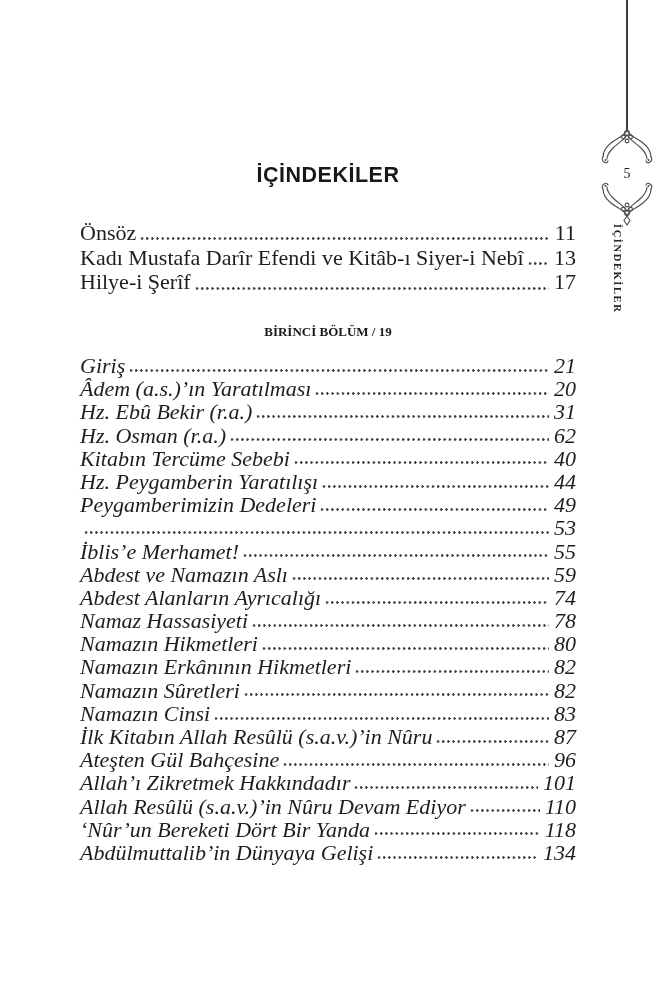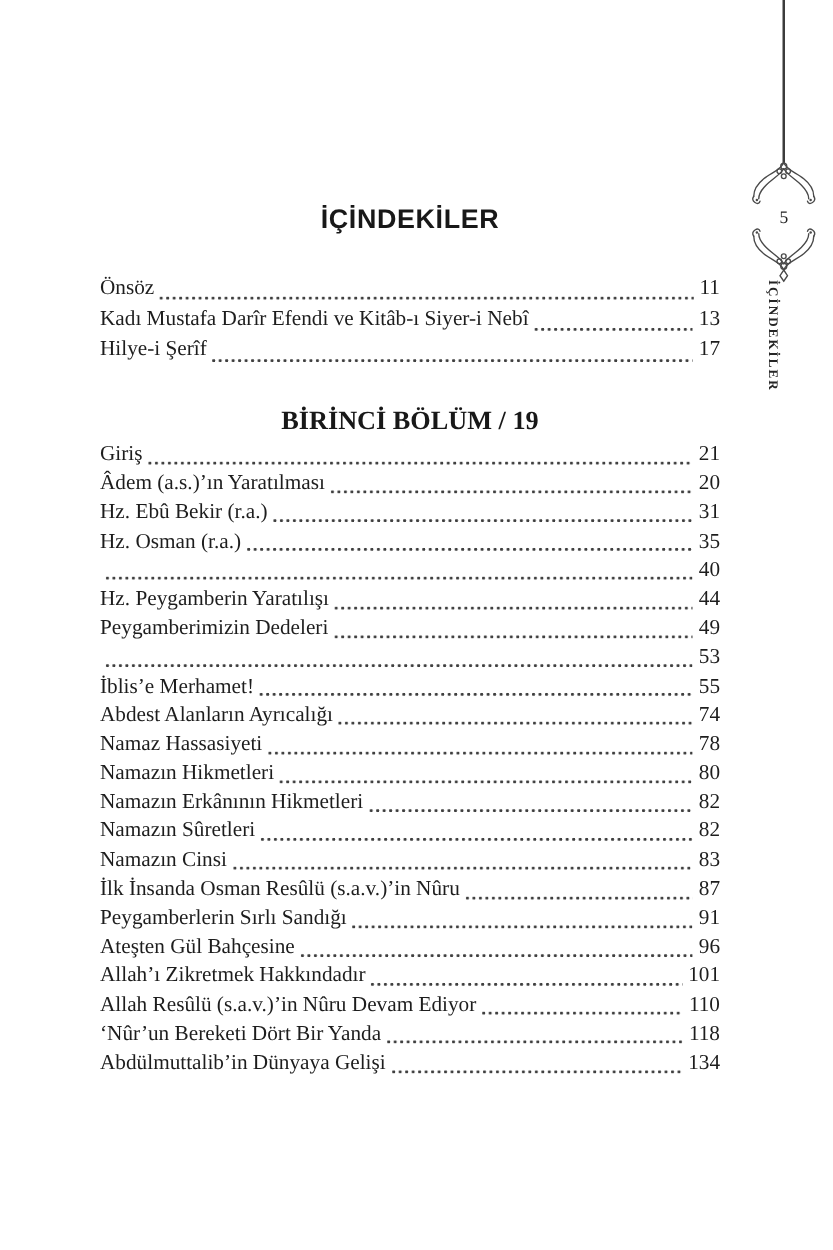--- a/index.html
+++ b/index.html
@@ -38,33 +38,33 @@
     position:absolute; left:0; top:163px; width:100%;
     margin:0; text-align:center;
     font-family:"Liberation Sans", sans-serif;
     font-weight:700; font-size:21.5px; letter-spacing:0.5px;
     color:#181818;
   }
   .section-title {
     position:absolute; left:0; top:324px; width:100%;
     margin:0; text-align:center;
     font-family:"Liberation Serif", serif;
-    font-weight:700; font-size:21px;
+    font-weight:700; font-size:13px;
     color:#181818;
   }
 
   .toc-list { position:absolute; left:0; width:100%; }
   #front-list { top:220px; }
   #front-list .toc-row { height:24.7px; }
-  #main-list { top:353px; }
+  #main-list { top:353px;font-style:italic; }
   #main-list .toc-row { height:23.2px; }
 
   .toc-row {
     display:flex; align-items:baseline;
-    font-size:17px; color:#1d1d1d;
+    font-size:22px; color:#1d1d1d;
   }
   .entry-label { white-space:nowrap; }
   .leader {
     flex:1 1 auto; align-self:flex-end;
     height:5px; margin:0 5px 3.5px 4px;
     background-image:radial-gradient(circle at 2px 2.5px, #3e3e3e 1.05px, transparent 1.45px);
     background-size:5.2px 5px;
     background-repeat:repeat-x;
   }
   .entry-page { white-space:nowrap; }
@@ -139,26 +139,27 @@
   <div class="toc-row">
     <span class="entry-label">Hz. Ebû Bekir (r.a.)</span>
     <span class="leader"></span>
     <span class="entry-page">31</span>
   </div>
 
 
   <div class="toc-row">
     <span class="entry-label">Hz. Osman (r.a.)</span>
     <span class="leader"></span>
-    <span class="entry-page">35</span>
-  </div>
-
-
-
-  <div class="toc-row">
+    <span class="entry-page">62</span>
+  </div>
+
+
+
+  <div class="toc-row">
+    <span class="entry-label">Kitabın Tercüme Sebebi</span>
     <span class="leader"></span>
     <span class="entry-page">40</span>
   </div>
 
   <div class="toc-row">
     <span class="entry-label">Hz. Peygamberin Yaratılışı</span>
     <span class="leader"></span>
     <span class="entry-page">44</span>
   </div>
 
@@ -172,20 +173,25 @@
     <span class="leader"></span>
     <span class="entry-page">53</span>
   </div>
 
   <div class="toc-row">
     <span class="entry-label">İblis’e Merhamet!</span>
     <span class="leader"></span>
     <span class="entry-page">55</span>
   </div>
 
+  <div class="toc-row">
+    <span class="entry-label">Abdest ve Namazın Aslı</span>
+    <span class="leader"></span>
+    <span class="entry-page">59</span>
+  </div>
 
   <div class="toc-row">
     <span class="entry-label">Abdest Alanların Ayrıcalığı</span>
     <span class="leader"></span>
     <span class="entry-page">74</span>
   </div>
 
   <div class="toc-row">
     <span class="entry-label">Namaz Hassasiyeti</span>
     <span class="leader"></span>
@@ -210,30 +216,25 @@
     <span class="entry-page">82</span>
   </div>
 
   <div class="toc-row">
     <span class="entry-label">Namazın Cinsi</span>
     <span class="leader"></span>
     <span class="entry-page">83</span>
   </div>
 
   <div class="toc-row">
-    <span class="entry-label">İlk İnsanda Osman Resûlü (s.a.v.)’in Nûru</span>
+    <span class="entry-label">İlk Kitabın Allah Resûlü (s.a.v.)’in Nûru</span>
     <span class="leader"></span>
     <span class="entry-page">87</span>
   </div>
 
-  <div class="toc-row">
-    <span class="entry-label">Peygamberlerin Sırlı Sandığı</span>
-    <span class="leader"></span>
-    <span class="entry-page">91</span>
-  </div>
 
   <div class="toc-row">
     <span class="entry-label">Ateşten Gül Bahçesine</span>
     <span class="leader"></span>
     <span class="entry-page">96</span>
   </div>
 
   <div class="toc-row">
     <span class="entry-label">Allah’ı Zikretmek Hakkındadır</span>
     <span class="leader"></span>

